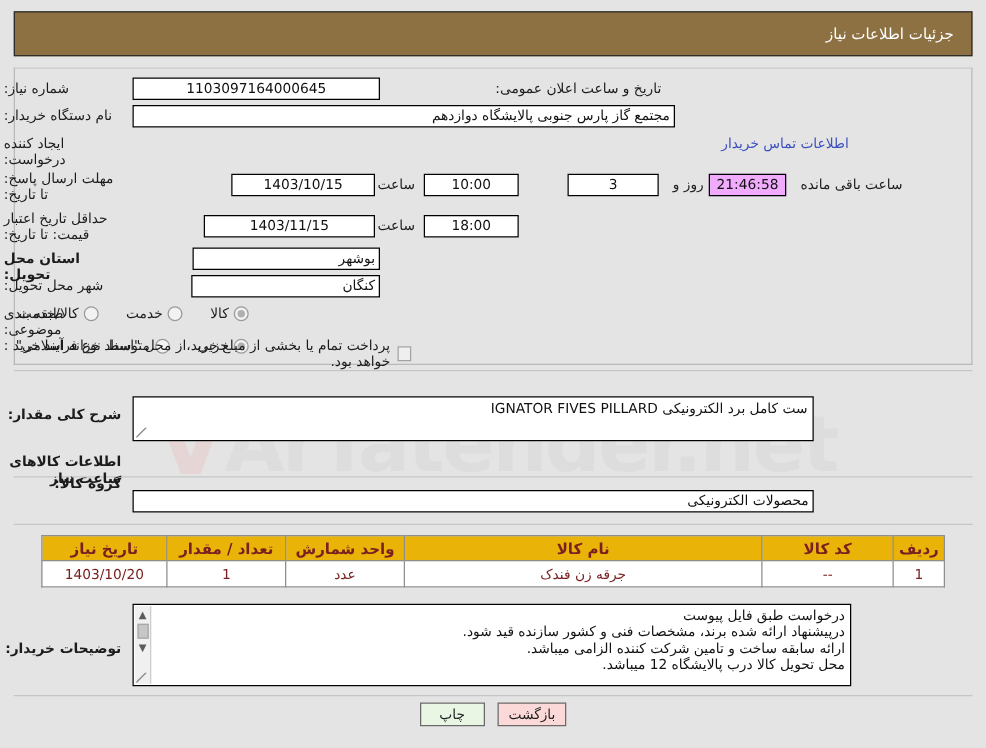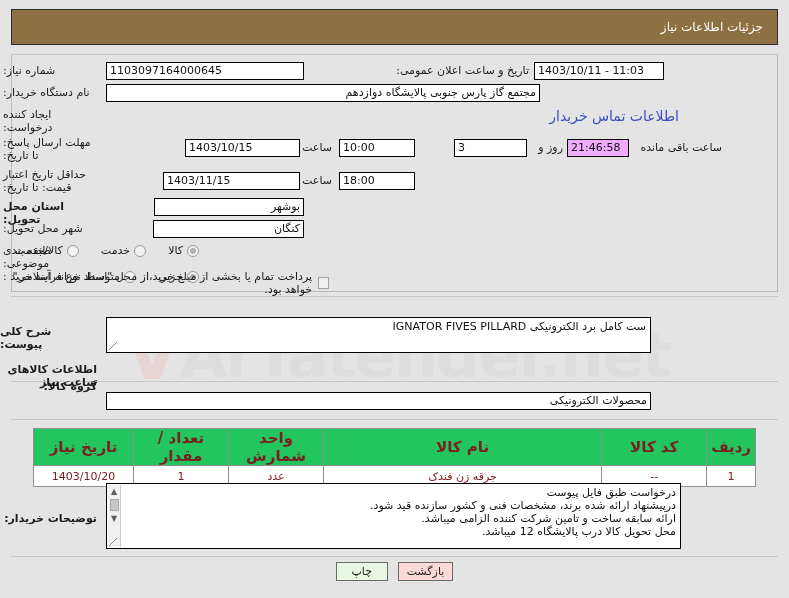--- a/index.html
+++ b/index.html
@@ -86,26 +86,26 @@
     height: 18px;
     line-height: 16px;
     font-size: 11px;
     color: #111;
     padding: 0 3px;
     text-align: right;
     overflow: hidden;
     white-space: nowrap;
     font-family: "DejaVu Sans", sans-serif;
   }
-  .inp.center { text-align: left; }
+  .inp.center { text-align: center; }
   .inp.cream { background: #f0abfc; }
 
   .link {
     color: #3b4fbf;
-    font-size: 14px;
+    font-size: 11px;
     text-decoration: none;
     cursor: pointer;
   }
   .plain { font-size: 11px; color: #1c1c1c; }
 
   
   .radio {
     width: 12px; height: 12px;
     border-radius: 50%;
     border: 1px solid #9a9a9a;
@@ -171,26 +171,26 @@
   
   table.goods {
     position: absolute;
     left: 33px; top: 428px;
     width: 723px;
     border-collapse: collapse;
     font-size: 11px;
     z-index: 2;
   }
   table.goods th {
-    background: #22c55e;
+    background: #eab308;
     border: 1px solid #8f8f8f;
     color: #7a2020;
     font-weight: bold;
     height: 20px;
-    font-size: 15px;
+    font-size: 12px;
     padding: 0 4px;
   }
   table.goods td {
     background: #ffffff;
     border: 1px solid #8f8f8f;
     color: #7a2020;
     height: 21px;
     text-align: center;
     padding: 0 4px;
     font-size: 11px;
@@ -239,21 +239,20 @@
   <div class="panel" id="panel-main"></div>
 
   <div class="row" style="top:64px; right:690px; width:96px; z-index:4;">
     <span class="lbl" style="width:96px;">شماره نیاز:</span>
   </div>
   <div class="inp center" style="position:absolute; top:62px; right:485px; width:198px; z-index:4;">1103097164000645</div>
 
   <div class="row" style="top:64px; right:260px; z-index:4;">
     <span class="lbl">تاریخ و ساعت اعلان عمومی:</span>
   </div>
-  <div class="inp center" style="position:absolute; top:62px; right:125px; width:130px; z-index:4;">11:03 - 1403/10/11</div>
 
   <div class="row" style="top:86px; right:690px; width:96px; z-index:4;">
     <span class="lbl" style="width:96px;">نام دستگاه خریدار:</span>
   </div>
   <div class="inp" style="position:absolute; top:84px; right:249px; width:434px; z-index:4;">مجتمع گاز پارس جنوبی  پالایشگاه دوازدهم</div>
 
   <div class="row" style="top:108px; right:690px; width:96px; z-index:4;">
     <span class="lbl" style="width:96px;">ایجاد کننده درخواست:</span>
   </div>
   <div style="position:absolute; top:108px; right:110px; z-index:5;">
@@ -319,21 +318,21 @@
       <span class="plain">متوسط</span>
     </span>
   </div>
   <div style="position:absolute; top:270px; right:460px; display:flex; align-items:center; gap:6px; z-index:4;">
     <span class="cbox"></span>
     <span class="plain">پرداخت تمام یا بخشی از مبلغ خرید،از محل "اسناد خزانه اسلامی" خواهد بود.</span>
   </div>
 
   <div class="sep" style="top:296px;"></div>
   <div class="row" style="top:325px; right:692px; z-index:4;">
-    <span class="lbl lbl-b">شرح کلی پیوست:</span>
+    <span class="lbl lbl-b">شرح کلی مقدار:</span>
   </div>
   <div class="ta" style="position:absolute; top:317px; right:138px; width:545px; height:36px; z-index:4;">
     <span>ست کامل برد الکترونیکی IGNATOR FIVES PILLARD</span>
     <span class="grip">
       <svg width="9" height="9" viewBox="0 0 9 9">
           <path d="M0 8 L8 0" stroke="#8a8a8a" stroke-width="1"></path>
         </svg>
     </span>
   </div>
 

